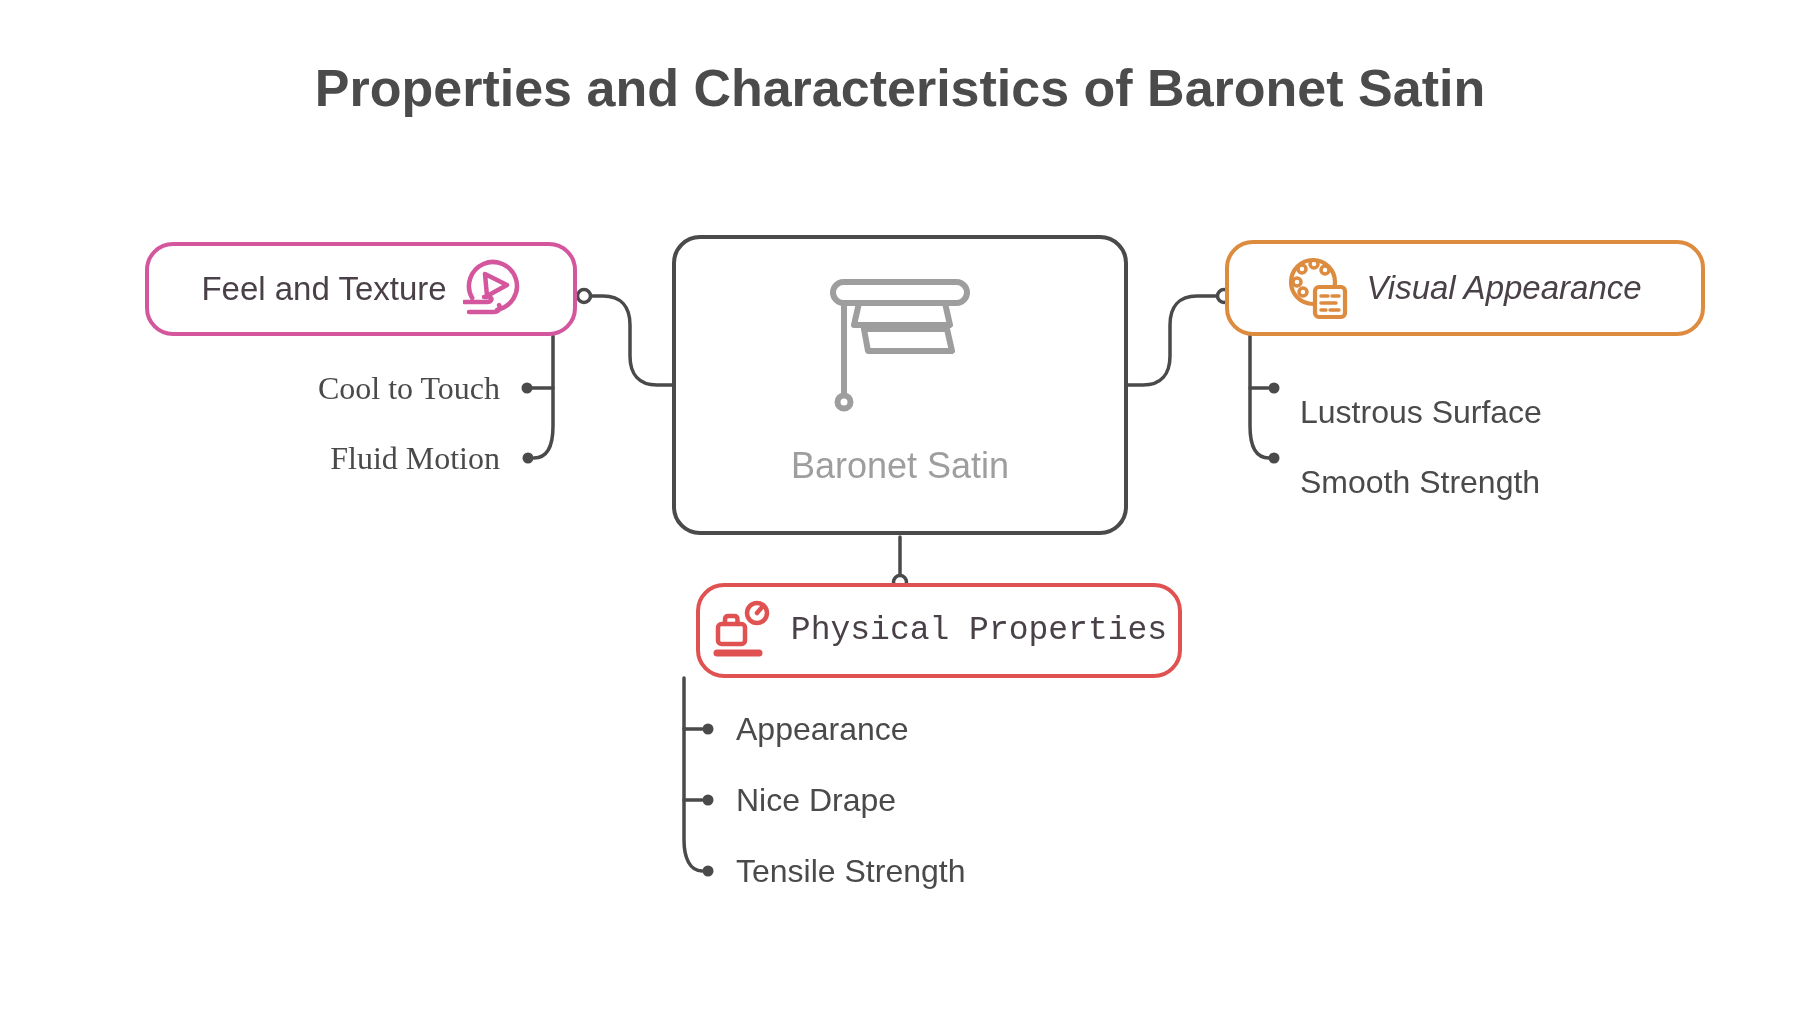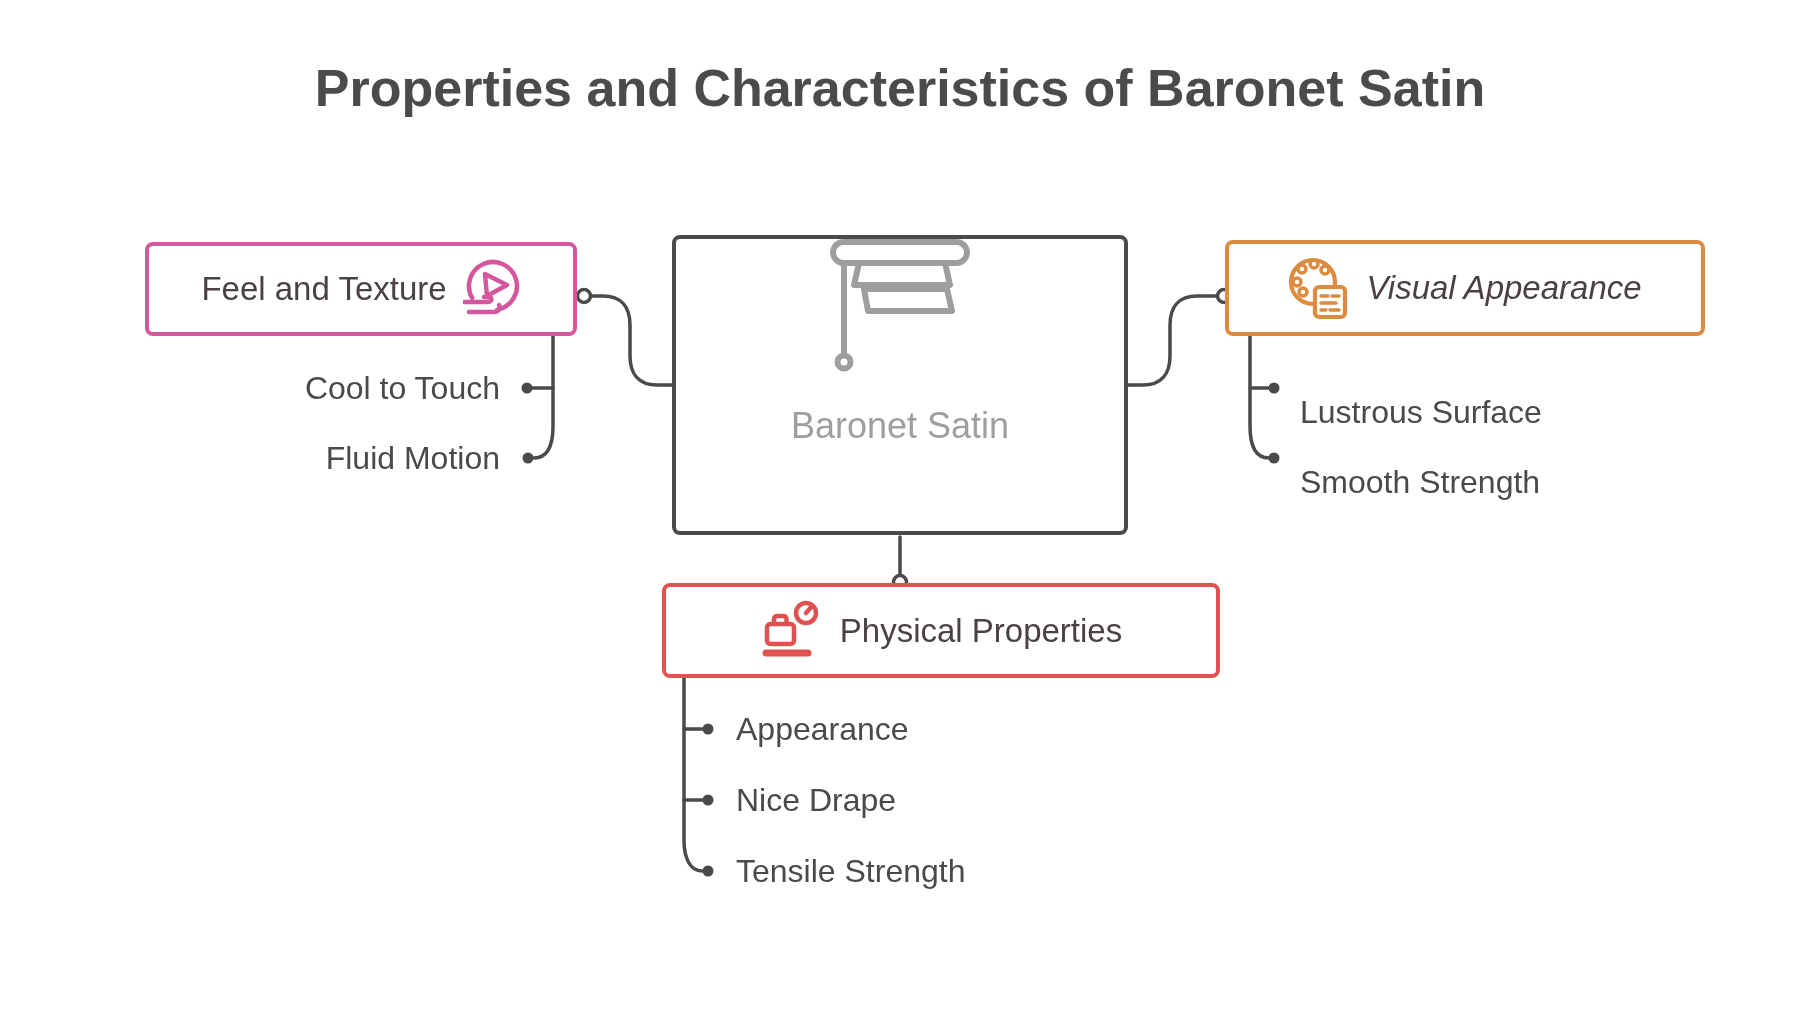--- a/index.html
+++ b/index.html
@@ -9,42 +9,42 @@
   }
   .title{
     position:absolute;top:58px;left:0;width:100%;text-align:center;
     font-size:52px;font-weight:bold;color:var(--c-title);letter-spacing:0;
   }
   .connectors{position:absolute;left:0;top:0;width:1800px;height:1013px;}
   .connectors path.wire{fill:none;stroke:var(--c-line);stroke-width:3.5;stroke-linecap:round;}
   .connectors circle.port{fill:#fff;stroke:var(--c-line);stroke-width:3.5;}
   .connectors circle.dot{fill:var(--c-line);stroke:none;}
   .node{
-    position:absolute;background:#fff;border-radius:8px;box-sizing:border-box;
+    position:absolute;background:#fff;border-radius:28px;box-sizing:border-box;
     display:flex;align-items:center;justify-content:center;
   }
   .branch-label{font-size:33px;color:#4a4148;white-space:nowrap;}
   .node-feel{left:145px;top:242px;width:432px;height:94px;border:4px solid var(--c-feel);gap:16px;}
   .node-visual{left:1225px;top:240px;width:480px;height:96px;border:4px solid var(--c-visual);gap:18px;font-style:italic;}
-  .node-physical{left:662px;top:583px;width:558px;height:95px;border:4px solid var(--c-physical);gap:18px;}
+  .node-physical{left:696px;top:583px;width:486px;height:95px;border:4px solid var(--c-physical);gap:18px;font-family:Liberation Mono, monospace;}
   .node-center{
     left:672px;top:235px;width:456px;height:300px;border:4px solid var(--c-line);
-    flex-direction:column;justify-content:flex-start;gap:26px;
+    flex-direction:column;justify-content:flex-start;padding-top:40px;gap:26px;
   }
   .center-label{font-size:36px;color:var(--c-muted);}
   .icon{display:block;flex:0 0 auto;}
   .icon-feel{color:var(--c-feel);}
   .icon-visual{color:var(--c-visual);}
   .icon-physical{color:var(--c-physical);}
   .icon-center{color:var(--c-muted);}
   .item{
     position:absolute;font-size:32px;color:var(--c-item);white-space:nowrap;
     transform:translateY(-50%);line-height:1;
   }
-  .item-left{right:1300px;text-align:right;}
+  .item-left{right:1300px;text-align:right;font-family:Liberation Serif, serif;}
   .item-right{left:1300px;margin-top:24px;}
   .item-bottom{left:736px;}
 </style>
 </head>
 <body>
 
 <div class="canvas">
 
   <div class="title">Properties and Characteristics of Baronet Satin</div>
 

